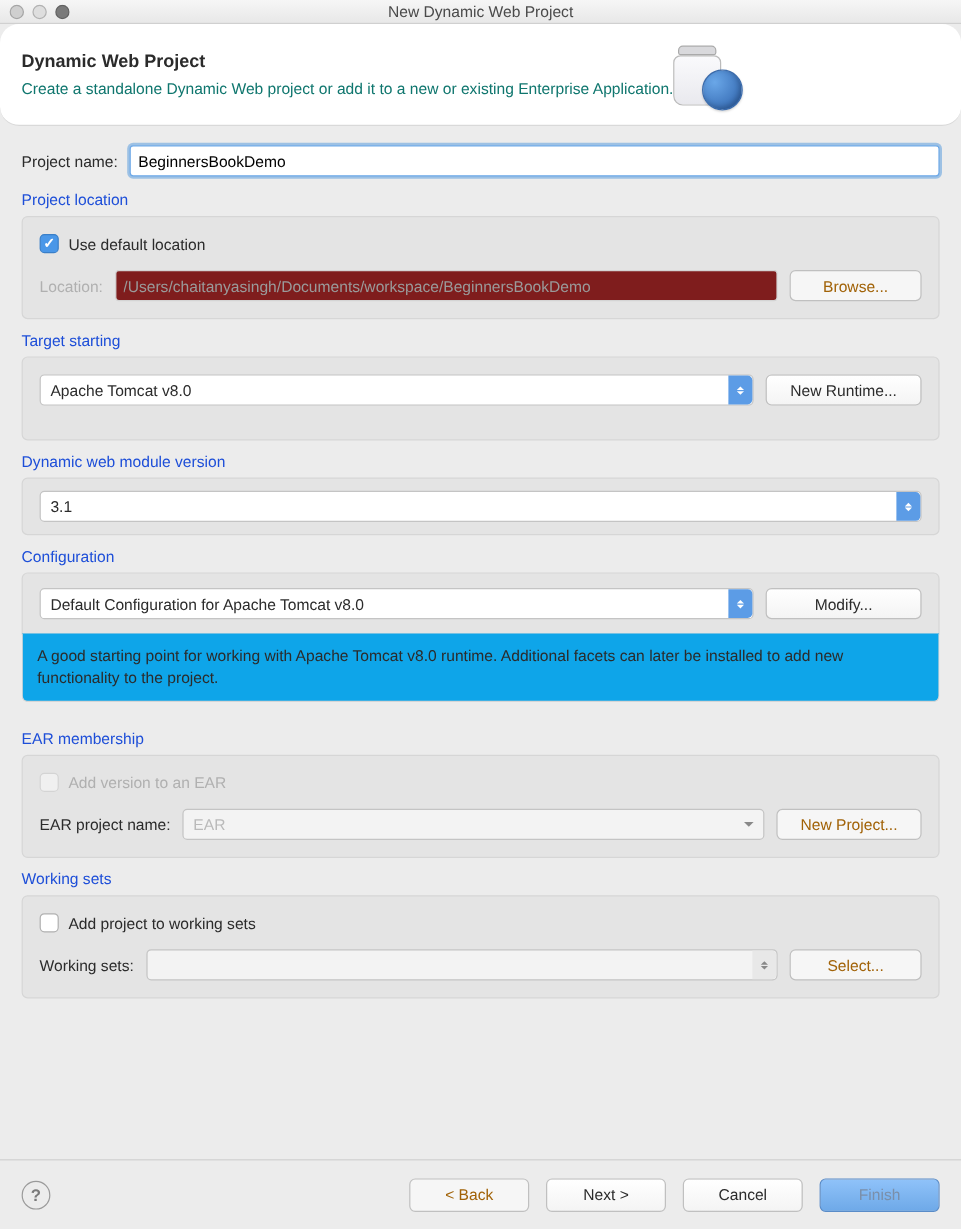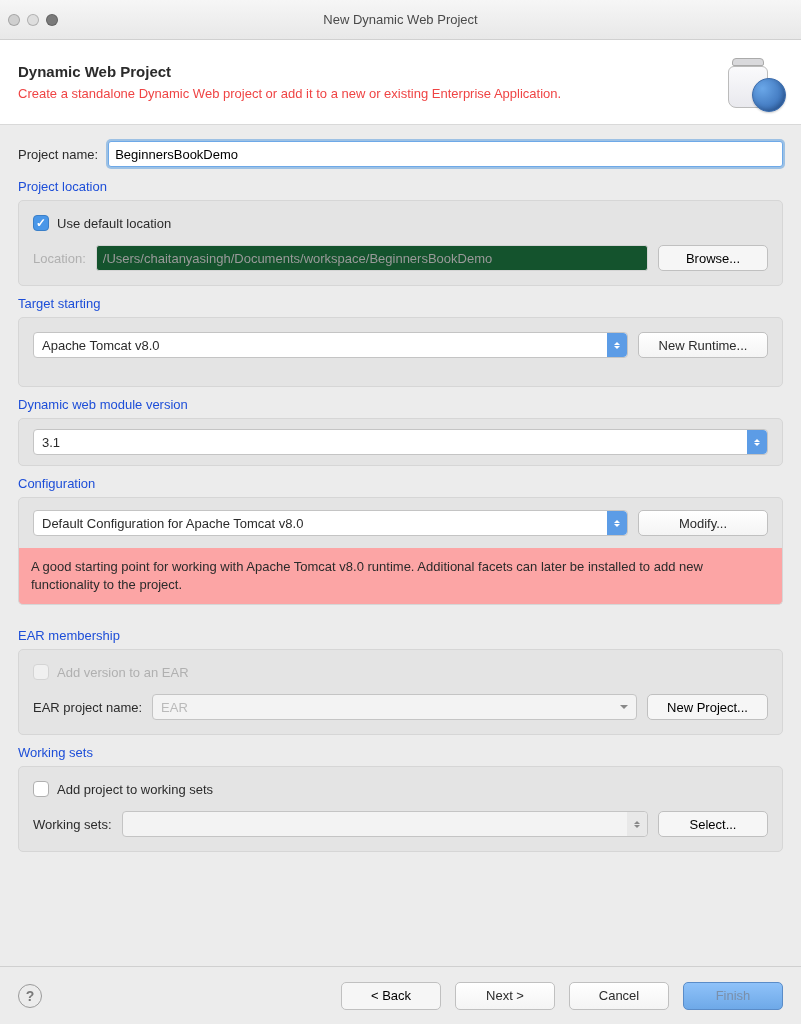--- a/index.html
+++ b/index.html
@@ -10,21 +10,21 @@
     body {
       font-family: -apple-system, BlinkMacSystemFont, "Helvetica Neue", Arial, sans-serif;
       font-size: 13px;
       background: #ececec;
       width: 801px;
       height: 1024px;
       overflow: hidden;
       color: #2b2b2b;
     }
     .titlebar {
-      height: 40px;
+      height: 20px;
       background: linear-gradient(#f6f6f6, #e8e8e8);
       display: flex;
       align-items: center;
       padding: 0 8px;
       position: relative;
       border-bottom: 1px solid #d0d0d0;
     }
     .traffic-lights {
       display: flex;
       gap: 7px;
@@ -43,31 +43,31 @@
       left: 0; right: 0;
       text-align: center;
       font-size: 13px;
       color: #4a4a4a;
     }
     .header-panel {
       background: #fff;
       padding: 14px 17px 14px 18px;
       border-bottom: 1px solid #d9d9d9;
       display: flex;
-      justify-content: space-between;
-      align-items: center;
+      align-items: center;
+      border-radius: 16px;
     }
     .header-text h2 {
       font-size: 15px;
       font-weight: 600;
       margin-bottom: 6px;
     }
     .header-text p {
       font-size: 13px;
-      color: #ef4444;
+      color: #0f766e;
     }
     .header-icon {
       width: 56px;
       height: 56px;
       position: relative;
     }
     .jar-body {
       position: absolute;
       bottom: 2px;
       left: 0;
@@ -121,21 +121,21 @@
       padding: 0 6px;
       font-size: 13px;
       background: #fff;
     }
     .text-input.focused {
       border: 1px solid #6ea9e8;
       box-shadow: 0 0 0 2px rgba(92,158,222,0.55);
       outline: none;
     }
     .text-input.disabled {
-      background: #14532d;
+      background: #7f1d1d;
       color: #9a9a9a;
       border-color: #d4d4d4;
     }
     .section-label {
       font-size: 13px;
       color: #1d4ed8;
       margin: 10px 0 6px 0;
     }
     .group-box {
       background: #e4e4e4;
@@ -184,21 +184,21 @@
       background: linear-gradient(#ffffff, #f4f4f4);
       font-size: 13px;
       color: #2b2b2b;
       display: inline-flex;
       align-items: center;
       justify-content: center;
       cursor: pointer;
       white-space: nowrap;
     }
     .btn.disabled {
-      color: #000000;
+      color: #a16207;
       cursor: default;
       background: #f6f6f6;
     }
     .btn.primary {
       background: linear-gradient(#8fc2f9, #6ea9e8);
       border-color: #5a8cc8;
       color: #7a8faa;
     }
     .select-wrap {
       flex: 1;
@@ -242,21 +242,21 @@
     .caret-down { border-top: 3px solid #fff; }
     .select-caret.grey .caret-up { border-bottom-color: #888; }
     .select-caret.grey .caret-down { border-top-color: #888; }
     .single-caret-down {
       width: 0; height: 0;
       border-left: 4px solid transparent;
       border-right: 4px solid transparent;
       border-top: 4px solid #888;
     }
     .config-desc {
-      background: #fca5a5;
+      background: #0ea5e9;
       border-left: 1px solid #d6d6d6;
       border-right: 1px solid #d6d6d6;
       border-bottom: 1px solid #d6d6d6;
       border-radius: 0 0 5px 5px;
       padding: 10px 12px;
       font-size: 13px;
       margin-top: -1px;
       line-height: 1.4;
     }
     .group-box.top-only {

